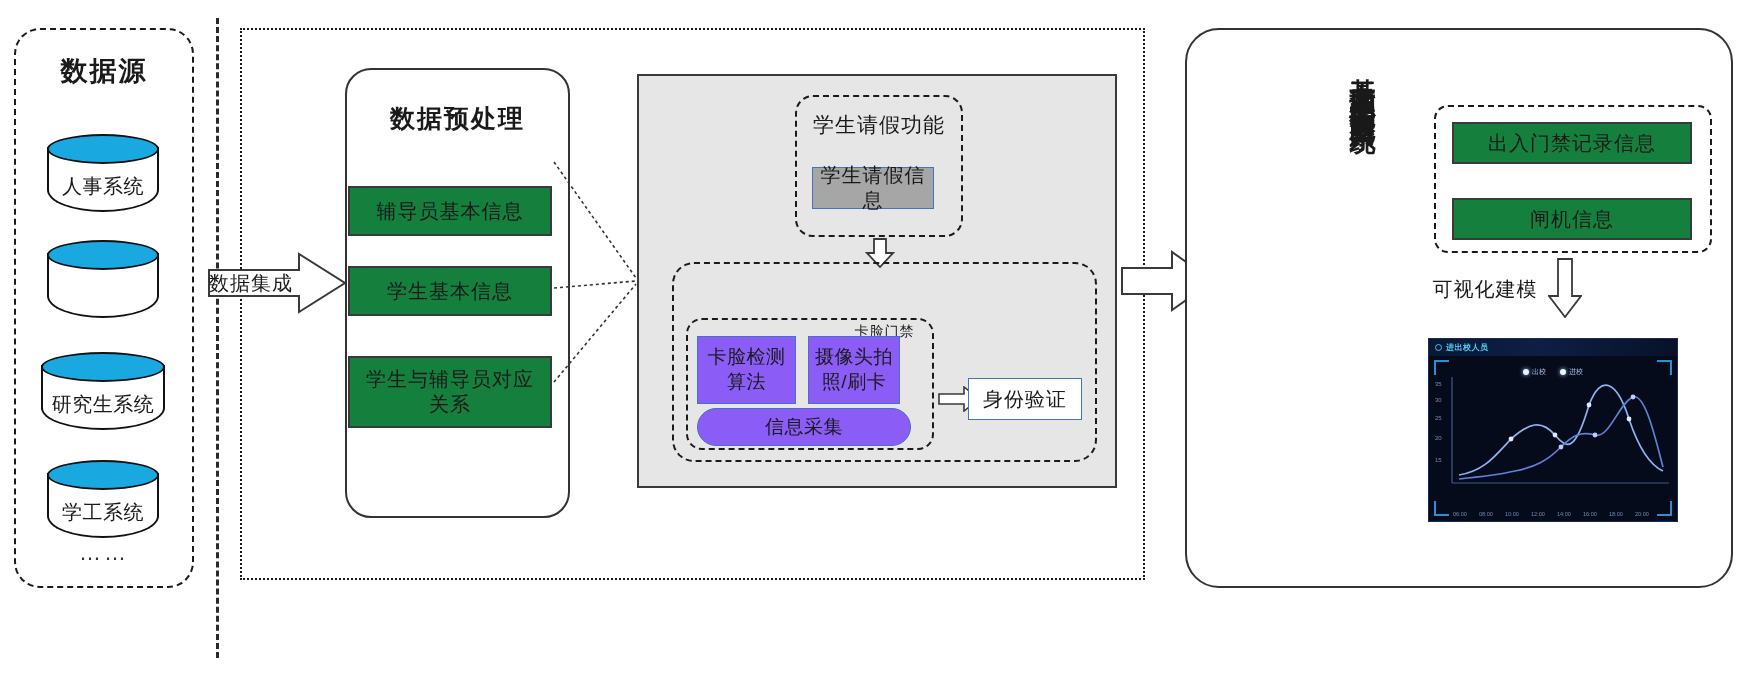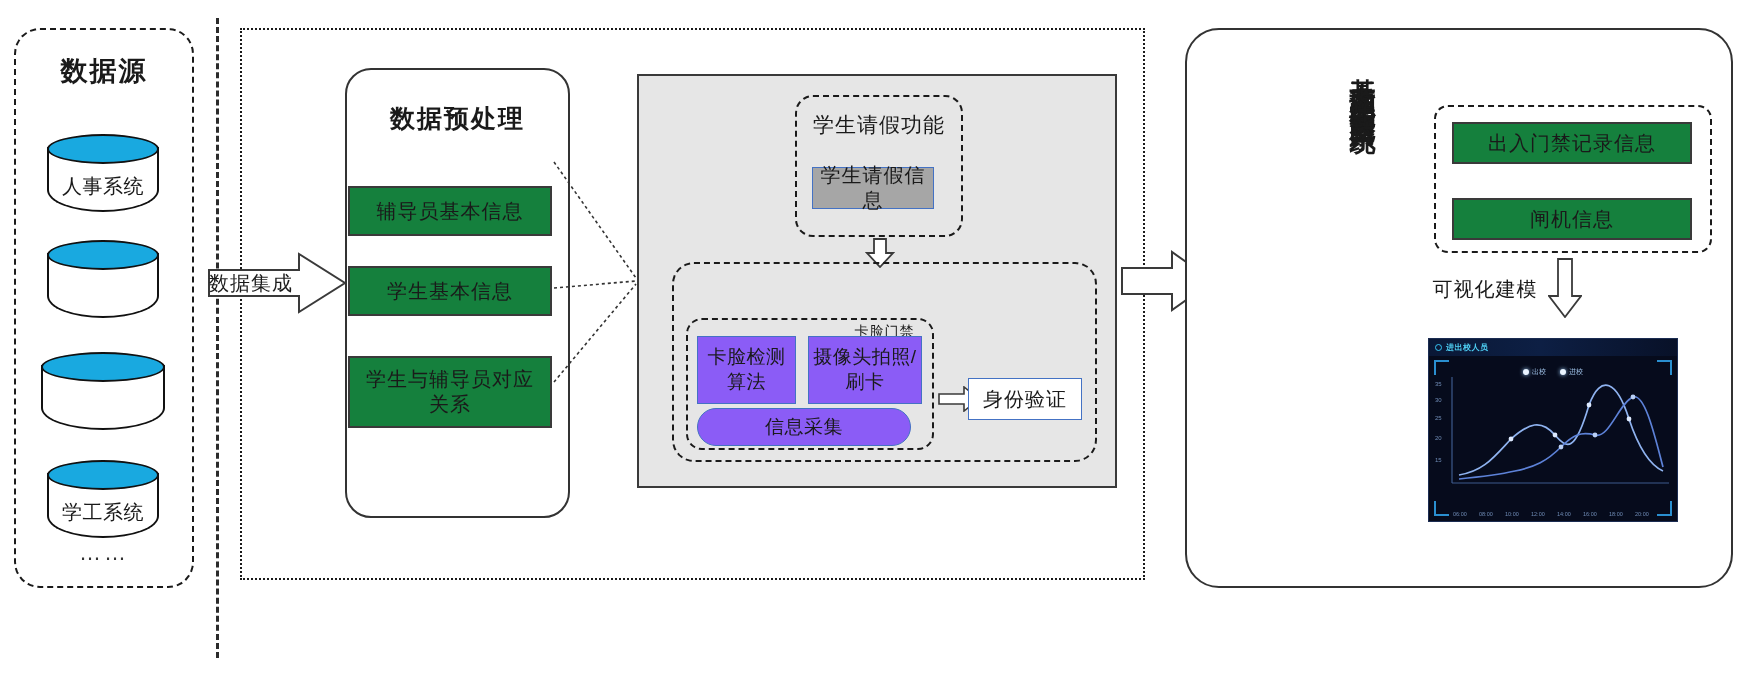--- a/index.html
+++ b/index.html
@@ -114,20 +114,21 @@
 </div>
 
 <div class="cyl" style="left:47px;top:240px;width:112px;height:78px;">
   <div class="body"></div>
   <div class="top"></div>
 </div>
 
 <div class="cyl" style="left:41px;top:352px;width:124px;height:78px;">
   <div class="body"></div>
   <div class="top"></div>
+  <div class="cap-txt">研究生系统</div>
 </div>
 
 <div class="cyl" style="left:47px;top:460px;width:112px;height:78px;">
   <div class="body"></div>
   <div class="top"></div>
   <div class="cap-txt">学工系统</div>
 </div>
 
 <div class="abs ctr" style="left:14px;top:540px;width:180px;height:26px;font-size:22px;letter-spacing:3px;color:#333;">……</div>
 
@@ -167,21 +168,21 @@
   <polygon points="9,1 21,1 21,15 28,15 15,29 2,15 9,15" fill="#ffffff" stroke="#3a3a3a" stroke-width="1.8"></polygon>
 </svg>
 
 <div class="abs dashed-round" style="left:672px;top:262px;width:425px;height:200px;border-radius:22px;background:transparent;"></div>
 <div class="abs ctr lbl" style="left:672px;top:272px;width:425px;height:32px;font-size:14px;margin-top:44px;">卡脸门禁</div>
 
 <div class="abs" style="left:686px;top:318px;width:248px;height:132px;border:2.2px dashed #1a1a1a;border-radius:16px;background:transparent;"></div>
 
 <div class="abs blue-rect ctr lbl-sm" style="left:697px;top:336px;width:99px;height:68px;padding:0 4px;">卡脸检测算法</div>
 
-<div class="abs blue-rect ctr lbl-sm" style="left:808px;top:336px;width:114px;height:68px;padding:0 4px;">摄像头拍照/刷卡</div>
+<div class="abs blue-rect ctr lbl-sm" style="left:808px;top:336px;width:92px;height:68px;padding:0 4px;">摄像头拍照/刷卡</div>
 
 <div class="abs blue-rect ctr lbl-sm" style="left:697px;top:408px;width:214px;height:38px;border-radius:19px;">信息采集</div>
 
 <svg class="abs" style="left:938px;top:386px;width:42px;height:26px;" viewBox="0 0 42 26">
   <polygon points="1,8 26,8 26,1 41,13 26,25 26,18 1,18" fill="#ffffff" stroke="#3a3a3a" stroke-width="1.6"></polygon>
 </svg>
 
 <div class="abs blue-rect ctr lbl" style="left:968px;top:378px;width:114px;height:42px;background:#fff;">身份验证</div>
 
 <svg class="abs" style="left:1120px;top:250px;width:95px;height:62px;" viewBox="0 0 95 62">

